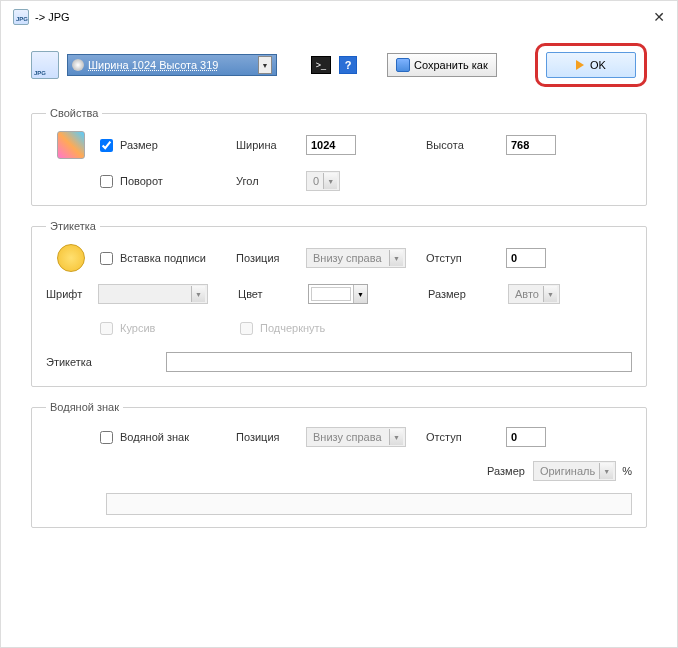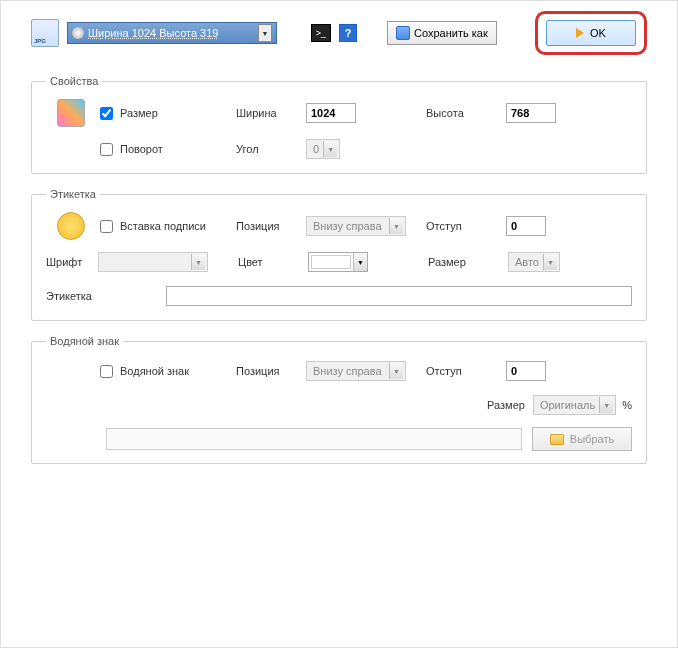--- a/index.html
+++ b/index.html
@@ -50,20 +50,27 @@
 .bottom-row { display: flex; align-items: center; gap: 10px; margin-top: 8px; }
 .path-inp { flex: 1; height: 22px; border: 1px solid #ccc; background: #fafafa; }
 .browse-btn { width: 100px; height: 24px; background: linear-gradient(#fafafa,#eaeaea); border: 1px solid #bbb; display: flex; align-items: center; justify-content: center; gap: 6px; color: #999; }
 .browse-btn .fold { width: 14px; height: 11px; background: linear-gradient(#ffe090,#f5c040); border: 1px solid #d0a030; border-radius: 1px; }
 .spacer { flex: 1; }
 </style>
 </head>
 <body>
 
 <div class="window">
+  <div class="titlebar">
+    <div class="titlebar-left">
+      <div class="icon-jpg" style="width:16px;height:16px;"></div>
+      <span>-&gt; JPG</span>
+    </div>
+    <span class="close-x">✕</span>
+  </div>
 
   <div class="content">
     <div class="toprow">
       <div class="icon-jpg"></div>
       <div class="size-drop">
         <span class="gear"></span>
         <span class="txt">Ширина 1024 Высота 319</span>
         <span class="arrow">▼</span>
       </div>
       <div style="width:18px;"></div>
@@ -150,20 +157,31 @@
         </div>
         <div class="col5 lbl">Размер</div>
         <div class="col6">
           <span class="sel sel-dis">
             <span>Авто</span>
             <span class="dd">▼</span>
           </span>
         </div>
       </div>
       <div class="row">
+        <div class="col1"></div>
+        <div class="col2 chk">
+          <input type="checkbox" disabled="" style="">
+          <span class="lbl-dis">Курсив</span>
+        </div>
+        <div class="chk">
+          <input type="checkbox" disabled="" style="">
+          <span class="lbl-dis">Подчеркнуть</span>
+        </div>
+      </div>
+      <div class="row">
         <div style="width:120px" class="lbl">Этикетка</div>
         <input class="inp" style="flex: 1 1 0%;">
       </div>
     </fieldset>
 
     <fieldset>
       <legend>Водяной знак</legend>
       <div class="row">
         <div class="col1"></div>
         <div class="col2 chk">
@@ -185,20 +203,16 @@
         <span class="lbl" style="margin-right:8px">Размер</span>
         <span class="sel sel-dis">
           <span>Оригиналь</span>
           <span class="dd">▼</span>
         </span>
         <span class="lbl" style="margin-left:6px">%</span>
       </div>
       <div class="bottom-row">
         <div style="width:50px"></div>
         <input class="path-inp inp-dis" disabled="" style="">
-        <div class="browse-btn">
-          <span class="fold"></span>
-          <span>Выбрать</span>
-        </div>
       </div>
     </fieldset>
   </div>
 </div>
 
 </body></html>

